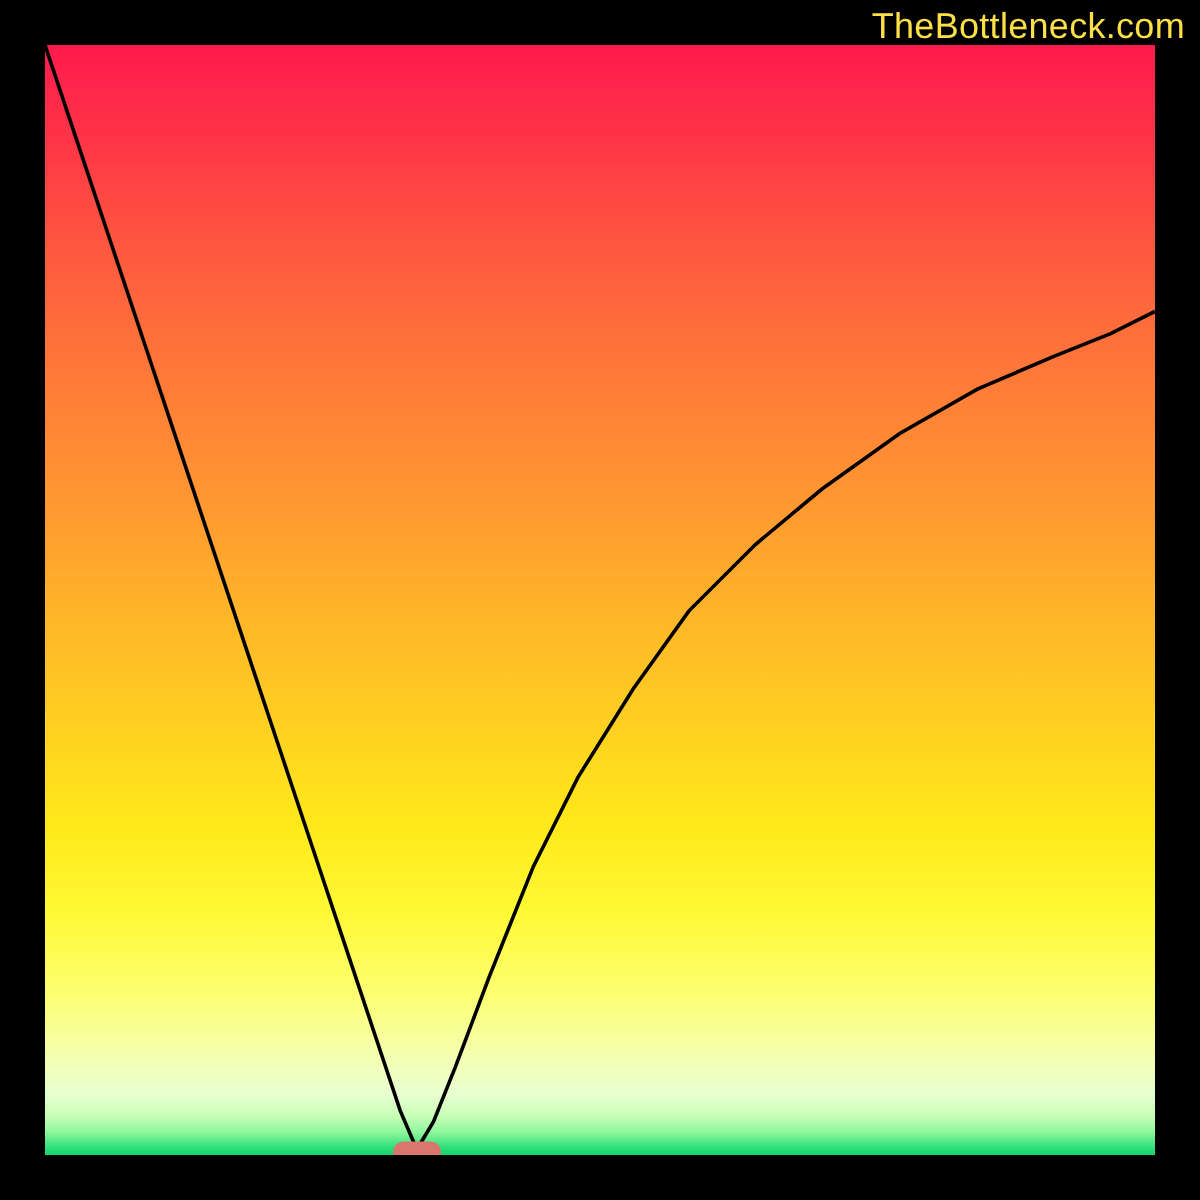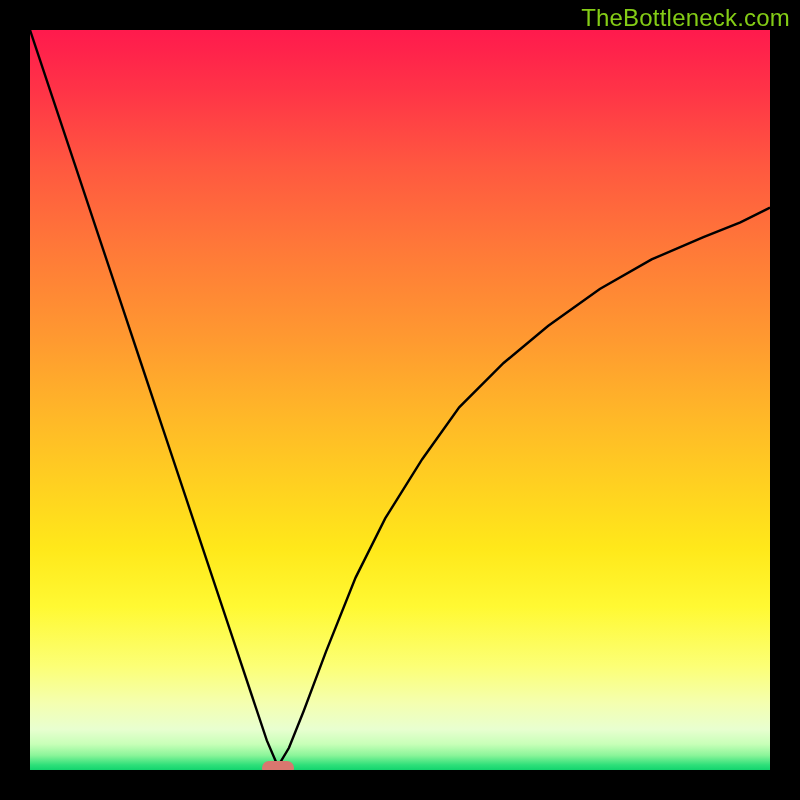--- a/index.html
+++ b/index.html
@@ -58,21 +58,21 @@
     width: 32px;
     height: 14px;
     background: #d9776f;
     border-radius: 7px;
     transform: translate(-50%, -50%);
   }
   .watermark {
     position: absolute;
     top: 4px;
     right: 10px;
-    color: #84cc16;
+    color: #fde047;
     font-size: 24px;
     font-weight: 500;
     letter-spacing: 0.2px;
   }
 </style>
 </head>
 <body>
 
 <div class="frame">
 

